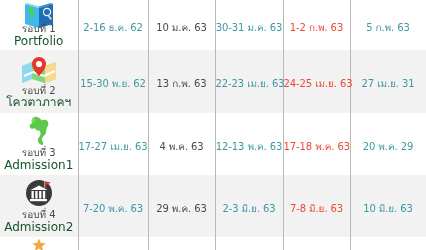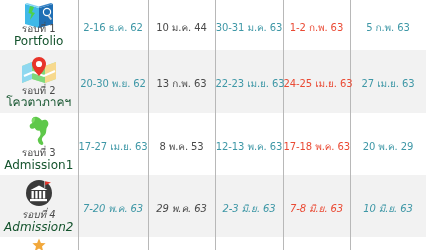--- a/index.html
+++ b/index.html
@@ -45,21 +45,21 @@
   col.c-1 { width: 70px; }
   col.c-2 { width: 67px; }
   col.c-3 { width: 68px; }
   col.c-4 { width: 67px; }
   col.c-5 { width: 76px; }
 
   
   tr.r1 { height: 47px; }
   tr.r2 { height: 63px; }
   tr.r3 { height: 62px; padding-left: 44px; }
-  tr.r4 { height: 62px; font-style: italic; }
+  tr.r4 { height: 62px; }
   tr.r5 { height: 16px; }
 
   .date {
     font-size: 10px;
     letter-spacing: -0.1px;
     white-space: nowrap;
     line-height: 1.1;
   }
   .date.teal  { color: #3e97a6; }
   .date.gray  { color: #4a4a4a; }
@@ -134,21 +134,21 @@
             <circle cx="25" cy="12" r="4.2" fill="#ffffff"></circle>
             <circle cx="25" cy="12" r="3" fill="#1f6fb5"></circle>
             <path d="M27 15 L30 19 L28.5 20 L25.8 16.3 Z" fill="#d8d8d8"></path>
           </svg>
         </div>
         <div class="round-no">รอบที่ 1</div>
         <div class="round-name">Portfolio</div>
       </div>
     </td>
     <td><span class="date teal">2-16 ธ.ค. 62</span></td>
-    <td><span class="date gray">10 ม.ค. 44</span></td>
+    <td><span class="date gray">10 ม.ค. 63</span></td>
     <td><span class="date teal">30-31 ม.ค. 63</span></td>
     <td><span class="date red">1-2 ก.พ. 63</span></td>
     <td><span class="date teal">5 ก.พ. 63</span></td>
     <td></td>
   </tr>
 
   <tr class="r2 row-shaded">
     <td class="label-cell">
       <div class="label-inner">
         <div class="icon-wrap">
@@ -159,43 +159,43 @@
             <path d="M26 12 L37 8 L37 25 L26 29 Z" fill="#f7d98e"></path>
             <path d="M5 22 L14 18 L25 22 L36 17" stroke="#ffffff" stroke-width="2" fill="none"></path>
             <path d="M20 3 C16.1 3 13 6.1 13 10 C13 15 20 22 20 22 C20 22 27 15 27 10 C27 6.1 23.9 3 20 3 Z" fill="#e8342a"></path>
             <circle cx="20" cy="10" r="3.1" fill="#ffffff"></circle>
           </svg>
         </div>
         <div class="round-no">รอบที่ 2</div>
         <div class="round-name">โควตาภาคฯ</div>
       </div>
     </td>
-    <td><span class="date teal">20-30 พ.ย. 62</span></td>
+    <td><span class="date teal">15-30 พ.ย. 62</span></td>
     <td><span class="date gray">13 ก.พ. 63</span></td>
     <td><span class="date teal">22-23 เม.ย. 63</span></td>
     <td><span class="date red">24-25 เม.ย. 63</span></td>
-    <td><span class="date teal">27 เม.ย. 63</span></td>
+    <td><span class="date teal">27 เม.ย. 31</span></td>
     <td></td>
   </tr>
 
   <tr class="r3 row-plain">
     <td class="label-cell">
       <div class="label-inner">
         <div class="icon-wrap">
           <svg class="ico ico-thai" viewBox="0 0 26 30" aria-hidden="true">
             <path d="M8 1 C5.5 2.5 5.2 5 6.4 7 C4.2 7.6 3 9.4 4 11.4 C5 13.4 7.6 13 8.8 12 C9.6 13.8 11.2 15 13.4 14.6 C14.6 16.2 15 18.4 14 20 C12.8 21.8 11.4 22.4 11.8 24.6 C12.2 26.8 13.6 28.6 15.4 29 C17 29.2 17.8 27.6 17 26.2 C16.2 24.8 15.4 23.8 16.2 22 C17 20.2 19 19.4 19.8 17.2 C20.6 15 20 12.6 21.2 11 C22.4 9.4 23 7 21.6 5.2 C20.2 3.4 17.6 3.6 16 4.6 C14.4 3 12 0.6 10 0.8 Z" fill="#5ec84a"></path>
             <path d="M8 1 C5.5 2.5 5.2 5 6.4 7 C8 6.4 9.4 4.4 9.2 2.6 Z" fill="#7ddb66"></path>
           </svg>
         </div>
         <div class="round-no">รอบที่ 3</div>
         <div class="round-name">Admission1</div>
       </div>
     </td>
     <td><span class="date teal">17-27 เม.ย. 63</span></td>
-    <td><span class="date gray">8 พ.ค. 53</span></td>
+    <td><span class="date gray">4 พ.ค. 63</span></td>
     <td><span class="date teal">12-13 พ.ค. 63</span></td>
     <td><span class="date red">17-18 พ.ค. 63</span></td>
     <td><span class="date teal">20 พ.ค. 29</span></td>
     <td></td>
   </tr>
 
   <tr class="r4 row-shaded">
     <td class="label-cell">
       <div class="label-inner">
         <div class="icon-wrap">

